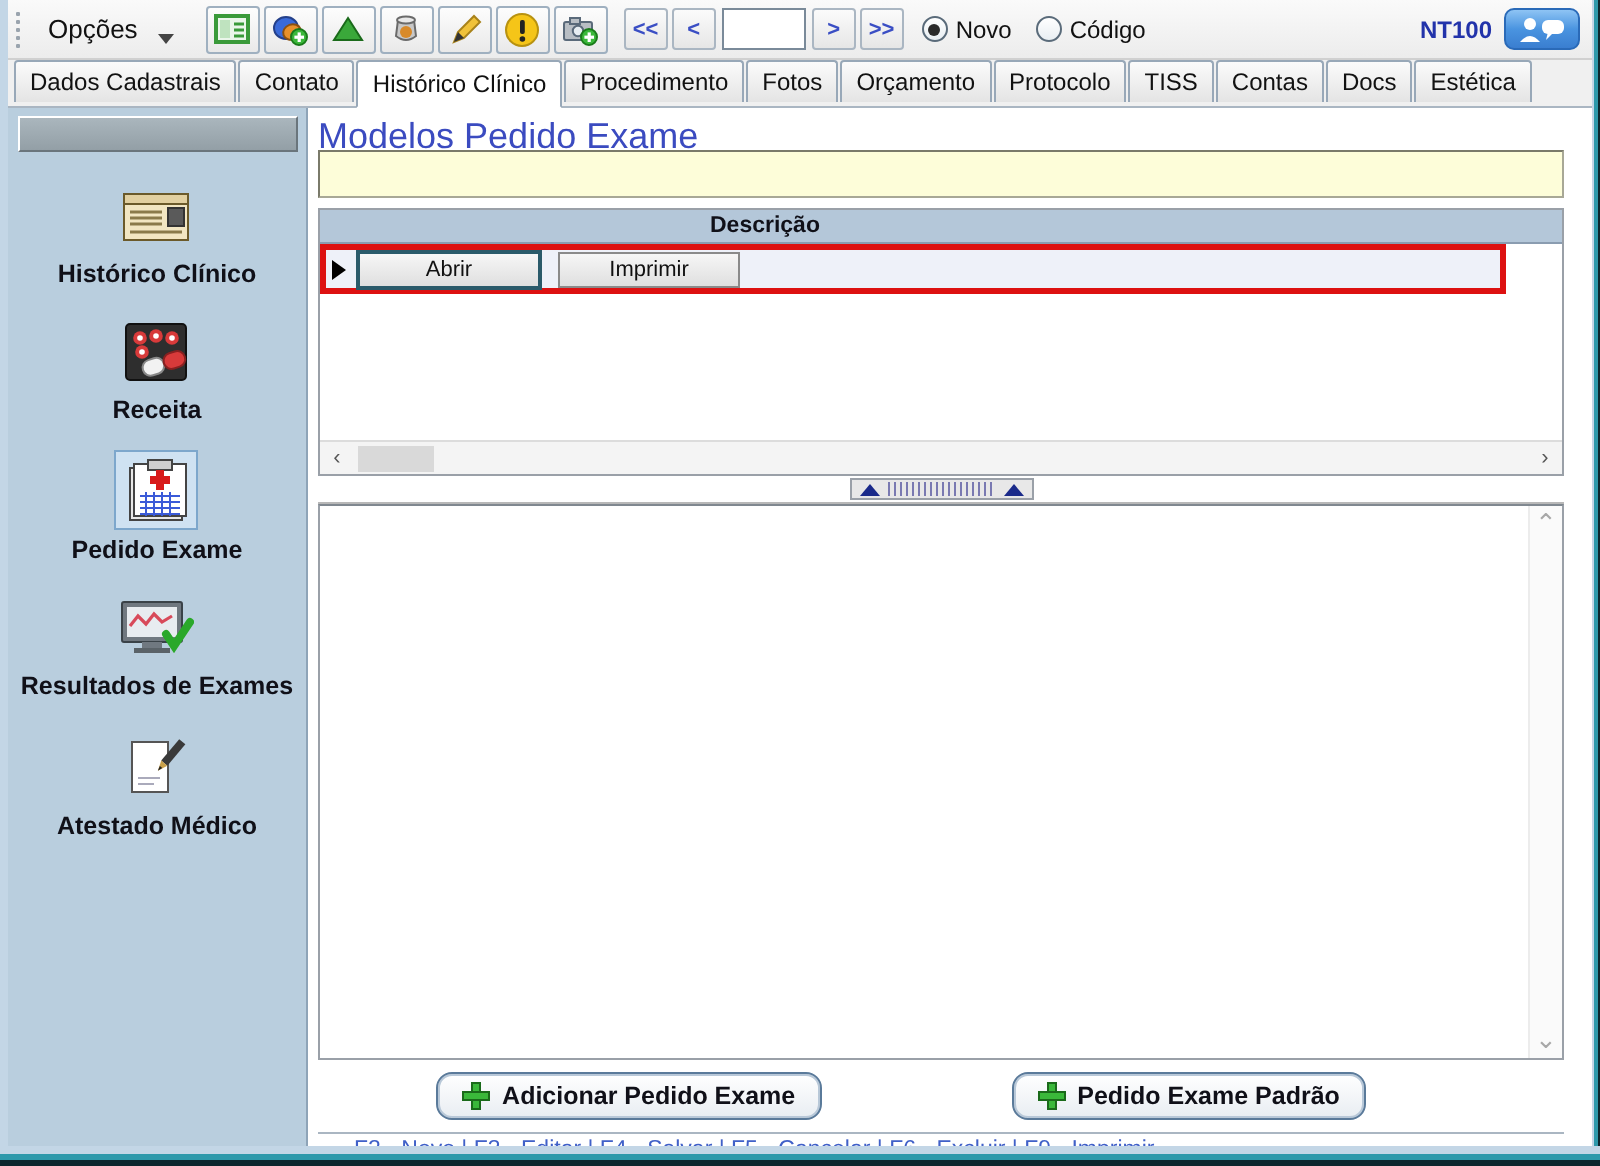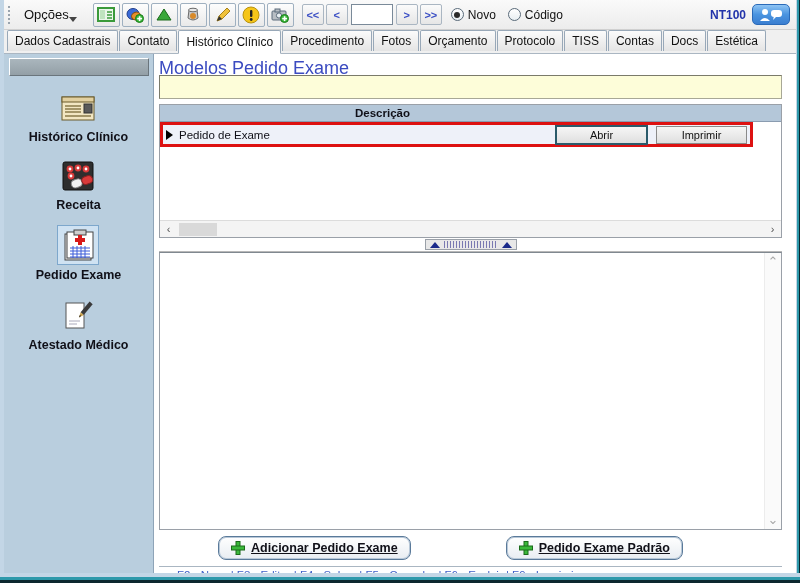--- a/index.html
+++ b/index.html
@@ -52,21 +52,21 @@
   .toolbar {
     height: 30px; flex: 0 0 30px;
     background: linear-gradient(#fafafa,#ececec);
     border-bottom: 1px solid #d0d0d0;
     display: flex; align-items: center; padding: 0 6px 0 2px;
   }
   .gripper { width: 5px; height: 22px; margin-right: 4px;
     background-image: radial-gradient(circle, #9aa4ae 1px, transparent 1.2px);
     background-size: 4px 4px; background-position: 1px 1px; }
   .options-btn {
-    display:flex; align-items:flex-end; 
+    display:flex; align-items:flex-end; gap:10px;
     padding: 3px 8px; border: 1px solid transparent; border-radius:2px;
     font-size: 13px; color:#111; cursor: default;
   }
   .caret-down { width:0; height:0; border-left:4px solid transparent; border-right:4px solid transparent; border-top:5px solid #444; }
   .tool-sep { width: 6px; }
   .iconbtn {
     width: 27px; height: 24px; margin: 0 1px;
     border: 1px solid #9fb0c0; border-radius: 2px;
     background: linear-gradient(#fdfdfd,#e9e9e9);
     display:flex; align-items:center; justify-content:center; cursor: default;
@@ -191,21 +191,21 @@
   .vscroll .chev { color:#a8a8a8; font-size:13px; line-height:10px; cursor:default; }
 
   
   .actions { flex: 0 0 36px; display:flex; align-items:center; justify-content:center; gap:95px; padding-right:40px; }
   .action-btn {
     height: 24px; padding: 0 12px; border-radius: 8px;
     border: 1px solid #5a7a9a; box-shadow: 0 0 0 1px #b8c8d8 inset;
     background: linear-gradient(#ffffff,#e8edf2);
     font-weight: bold; font-size: 12.5px; color:#101018;
     display:flex; align-items:center; gap:6px;
-    font-family:"Liberation Sans",sans-serif; cursor:default;text-decoration:underline;
+    font-family:"Liberation Sans",sans-serif; cursor:default;
   }
 
   
   .statusbar {
     margin-top:auto; flex:0 0 17px; height:17px;
     border-top:1px solid #aab6c2; background:#fff;
     display:flex; align-items:center; padding-left:18px;
     color:#4060c8; font-size:11.5px; white-space:nowrap;
   }
 </style>
@@ -383,20 +383,33 @@
               <line x1="12" y1="17" x2="12" y2="29"></line>
                 <line x1="16" y1="17" x2="16" y2="29"></line>
               <line x1="20" y1="17" x2="20" y2="29"></line>
                 <line x1="24" y1="17" x2="24" y2="29"></line>
             </g>
           </svg>
         </span>
         <span class="side-label">Pedido Exame</span>
       </div>
 
+      <div class="side-item">
+        <span class="side-iconbox">
+          <svg width="38" height="30" viewBox="0 0 38 30">
+            <rect x="2" y="2" width="30" height="20" rx="1" fill="#707880" stroke="#3a4248"></rect>
+            <rect x="4.5" y="4.5" width="25" height="15" fill="#e8ecf0"></rect>
+            <polyline points="6,14 10,9 14,13 18,8 22,12 27,9" fill="none" stroke="#d84a5a" stroke-width="1.6"></polyline>
+            <rect x="12" y="22" width="10" height="3" fill="#707880"></rect>
+            <rect x="8" y="25" width="18" height="2.5" fill="#5a6268"></rect>
+            <path d="M24 18 L28 24 L36 12" fill="none" stroke="#2aa82a" stroke-width="4" stroke-linecap="round"></path>
+          </svg>
+        </span>
+        <span class="side-label">Resultados de Exames</span>
+      </div>
 
       <div class="side-item">
         <span class="side-iconbox">
           <svg width="32" height="32" viewBox="0 0 32 32">
             <rect x="4" y="4" width="18" height="25" fill="#fff" stroke="#555"></rect>
             <line x1="7" y1="22" x2="18" y2="22" stroke="#aab" stroke-width="1"></line>
             <line x1="7" y1="25" x2="15" y2="25" stroke="#aab" stroke-width="1"></line>
             <g transform="rotate(40 24 10)">
               <rect x="22" y="2" width="4" height="14" fill="#3a3a3a"></rect>
               <polygon points="22,16 26,16 24,21" fill="#c8a04a"></polygon>
@@ -411,21 +424,20 @@
     <div class="main">
       <div class="section-title">Modelos Pedido Exame</div>
       <input class="search-field" value="" style="">
 
       <div class="gridbox">
         <div class="grid-header">
           <div class="grid-header-cell">Descrição</div>
         </div>
         <div class="grid-row-highlight">
           <span class="row-marker"></span>
-          <span class="row-text">Pedido de Exame</span>
           <button class="rowbtn default">Abrir</button>
           <button class="rowbtn">Imprimir</button>
         </div>
         <div class="grid-filler"></div>
         <div class="hscroll">
           <span class="arrow">‹</span>
           <span class="track">
               <span class="thumb"></span>
             </span>
           <span class="arrow">›</span>

